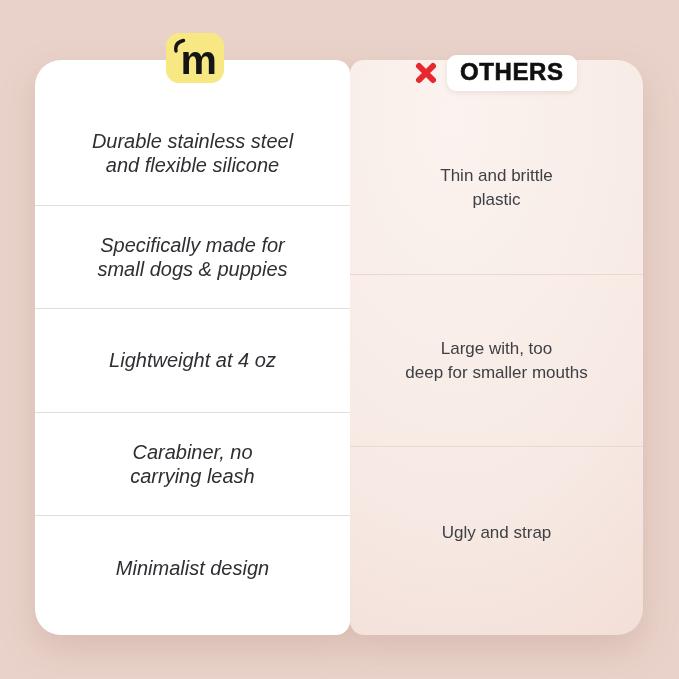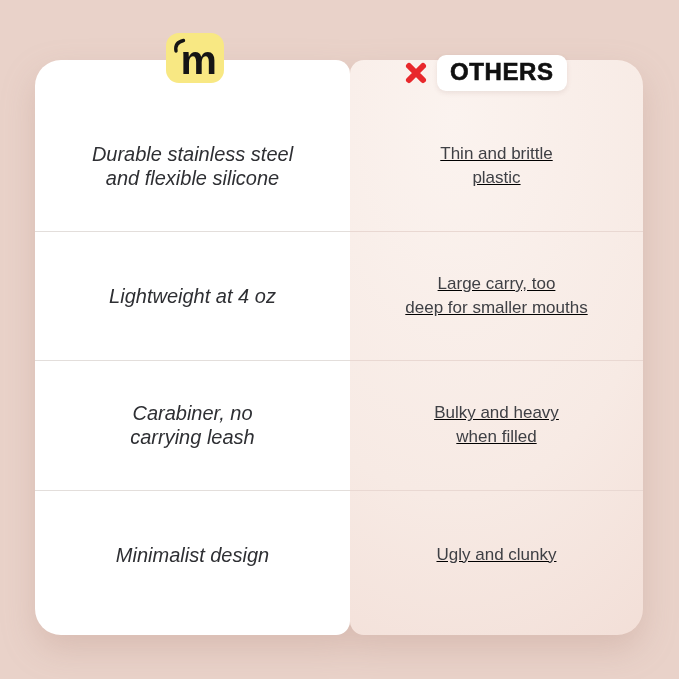--- a/index.html
+++ b/index.html
@@ -19,21 +19,20 @@
   }
   .col{display:flex;flex-direction:column;height:100%;}
   .col-left{
     width:315px;background:#FFFFFF;
     border-radius:26px 14px 14px 26px;
   }
   .col-right{
     width:293px;
     background:radial-gradient(140% 120% at 35% 10%, #FBF3EF 0%, #F7EAE4 55%, #F1DBD3 100%);
     border-radius:14px 26px 26px 14px;
-    text-decoration:underline;
   }
   .cell{
     flex:1 1 0;
     display:flex;align-items:center;justify-content:center;
     text-align:center;white-space:pre-line;
     padding:0 18px;
   }
   .cell:first-child{padding-top:42px;}
   .cell:last-child{padding-bottom:16px;}
   .col-left .cell{font-size:20px;line-height:1.2;color:#2E2F33;font-style:italic;}
@@ -48,21 +47,21 @@
   }
   .logo-letter{
     position:absolute;right:8px;bottom:2px;
     font-size:41px;font-weight:700;line-height:1;color:#151515;
     letter-spacing:-1px;
   }
   .logo-flick{position:absolute;left:5px;top:5px;}
 
   
   .others{
-    position:absolute;left:404px;top:55px;
+    position:absolute;left:414px;top:55px;
     display:flex;align-items:center;gap:9px;
   }
   .x-icon{width:24px;height:24px;flex:0 0 auto;}
   .pill{
     background:#FFFFFF;border-radius:9px;
     padding:3px 13px 5px;
     font-size:24px;font-weight:700;letter-spacing:0.6px;color:#101010;
     -webkit-text-stroke:0.6px #101010;
     box-shadow:0 2px 5px rgba(120,80,70,0.12);
   }
@@ -70,34 +69,34 @@
 </head>
 <body>
 
 <div class="page">
 
   <div class="card">
 
     <div class="col col-left">
       <div class="cell">Durable stainless steel
 and flexible silicone</div>
+      <div class="cell">Specifically made for
+small dogs &amp; puppies</div>
       <div class="cell">Lightweight at 4 oz</div>
       <div class="cell">Carabiner, no
 carrying leash</div>
       <div class="cell">Minimalist design</div>
     </div>
 
     <div class="col col-right">
       <div class="cell">Thin and brittle
 plastic</div>
-      <div class="cell">Large carry, too
+      <div class="cell">Large with, too
 deep for smaller mouths</div>
-      <div class="cell">Bulky and heavy
-when filled</div>
-      <div class="cell">Ugly and clunky</div>
+      <div class="cell">Ugly and strap</div>
     </div>
 
   </div>
 
   <div class="logo">
     <svg class="logo-flick" width="16" height="16" viewBox="0 0 16 16">
       <path d="M12.5 2.5 Q3.5 4.5 5 13" fill="none" stroke="#151515" stroke-width="3.4" stroke-linecap="round"></path>
     </svg>
     <span class="logo-letter">m</span>
   </div>

